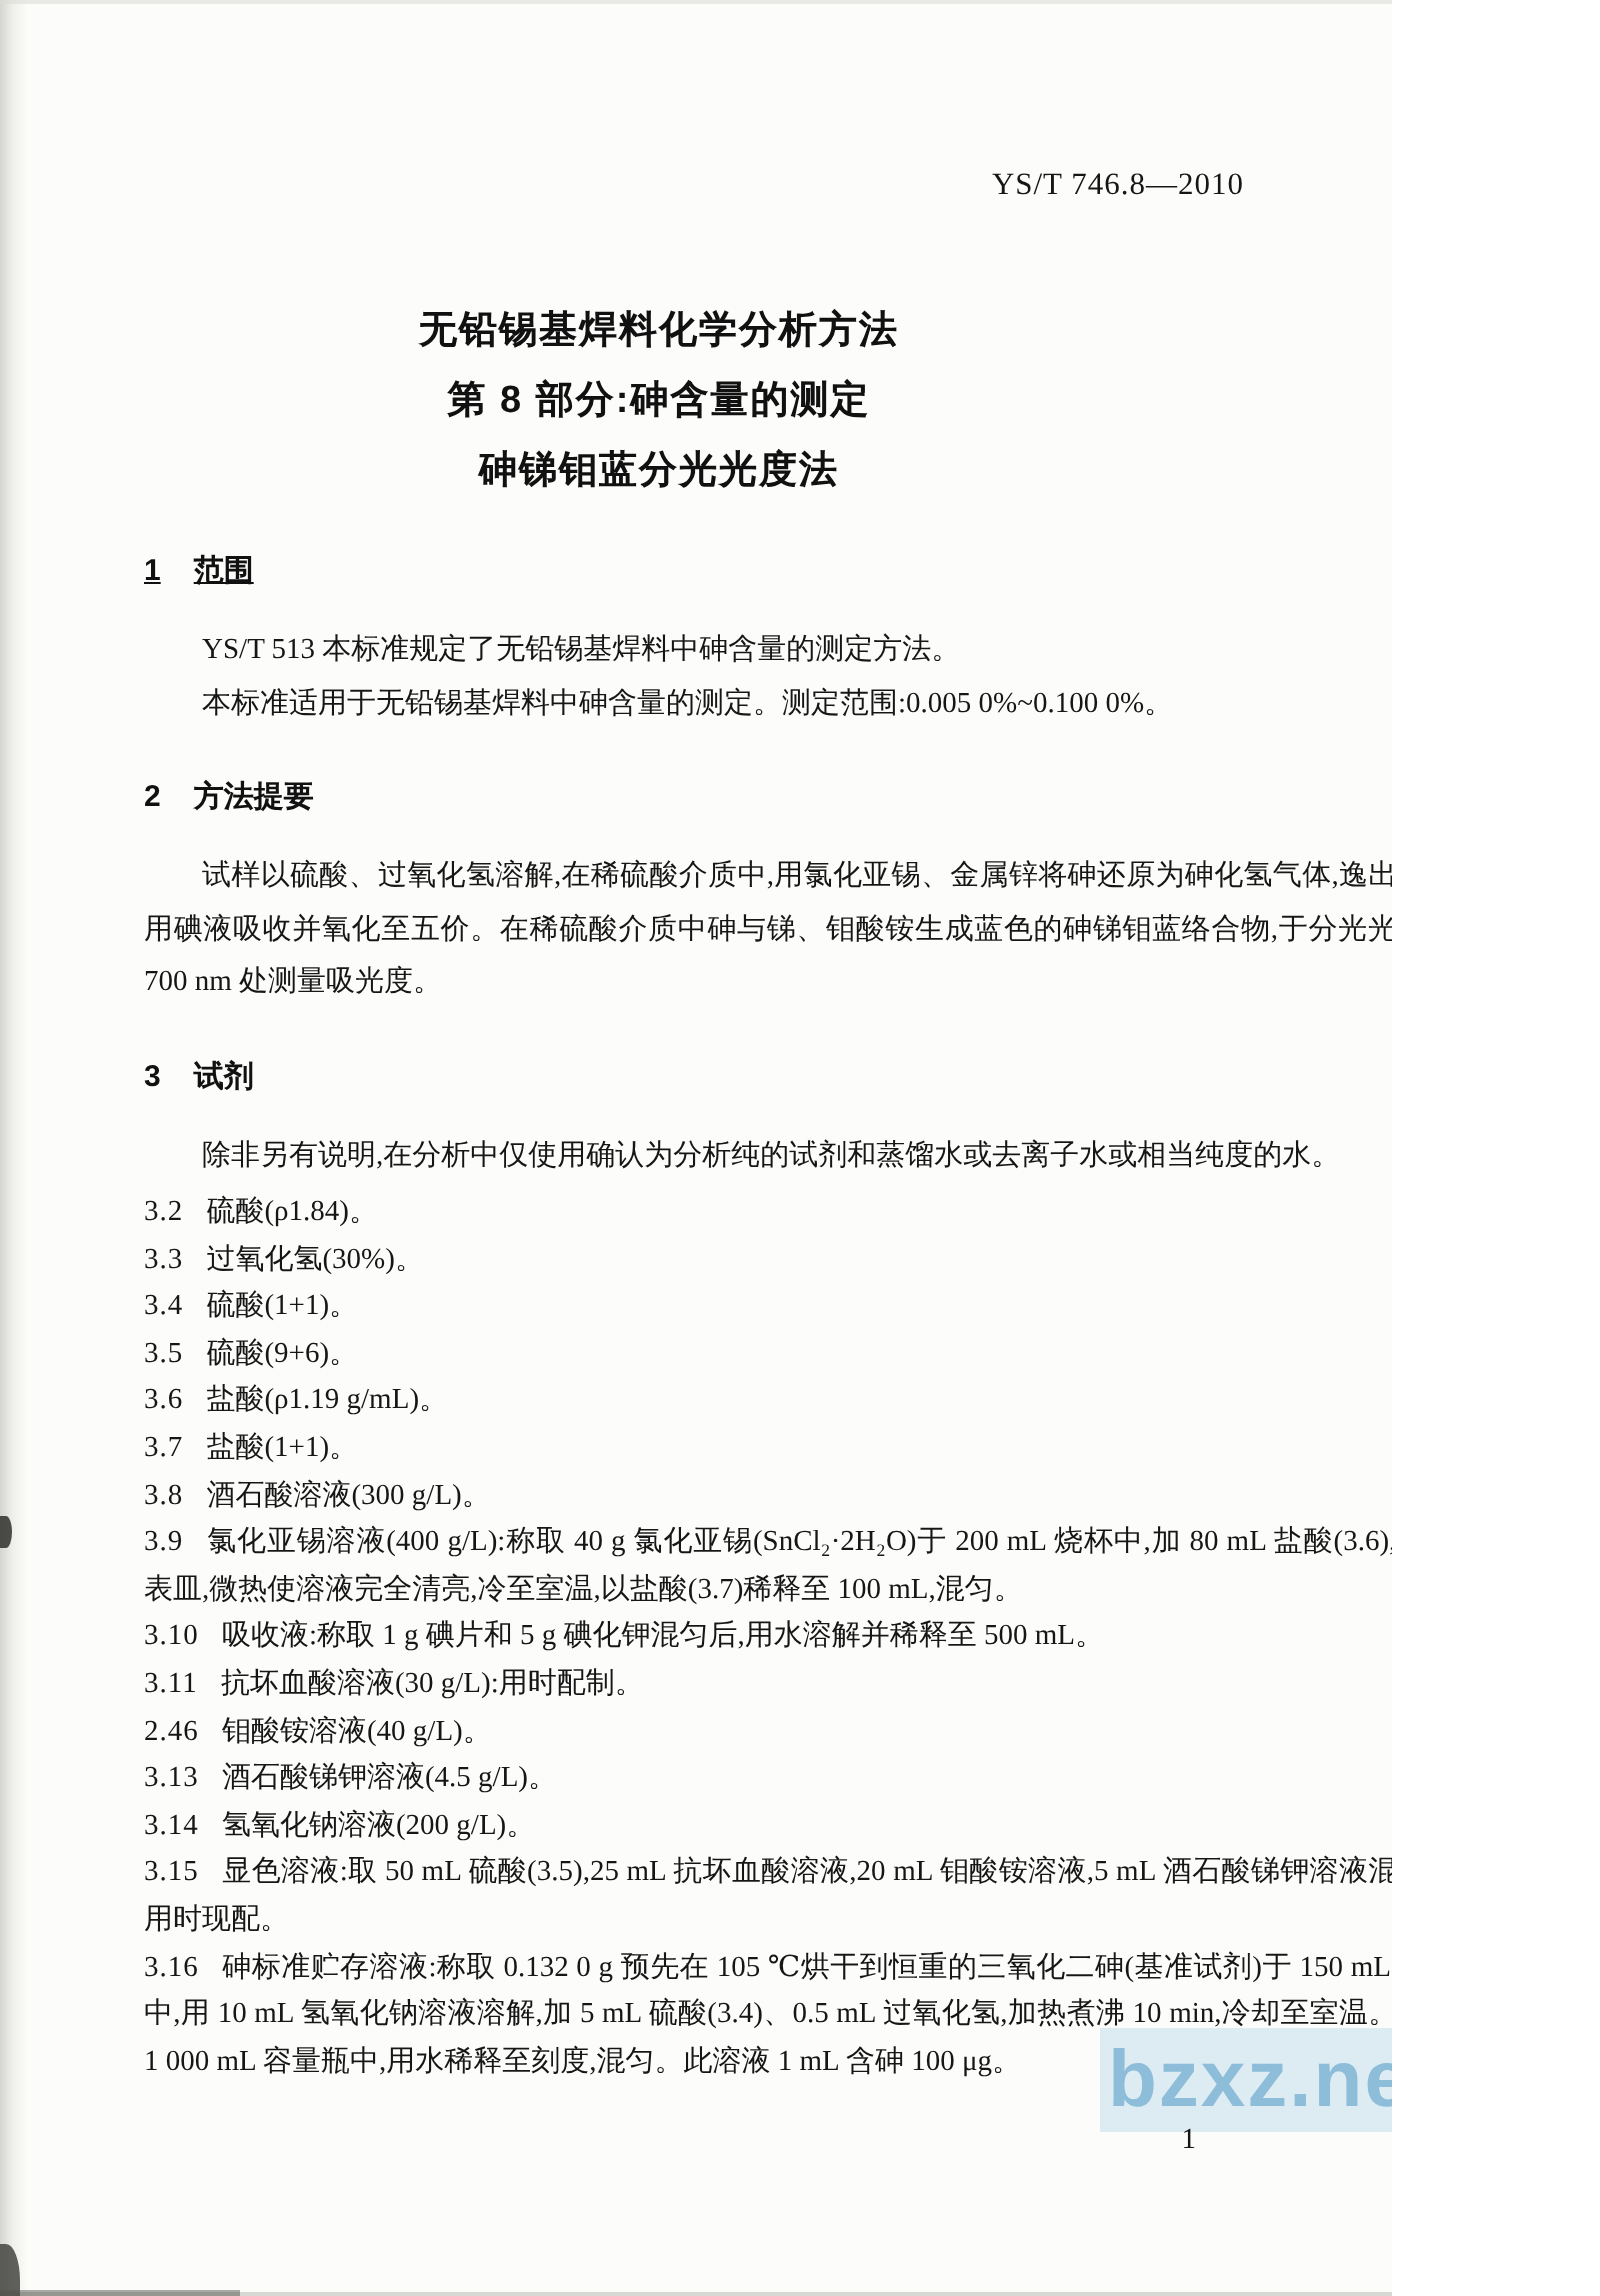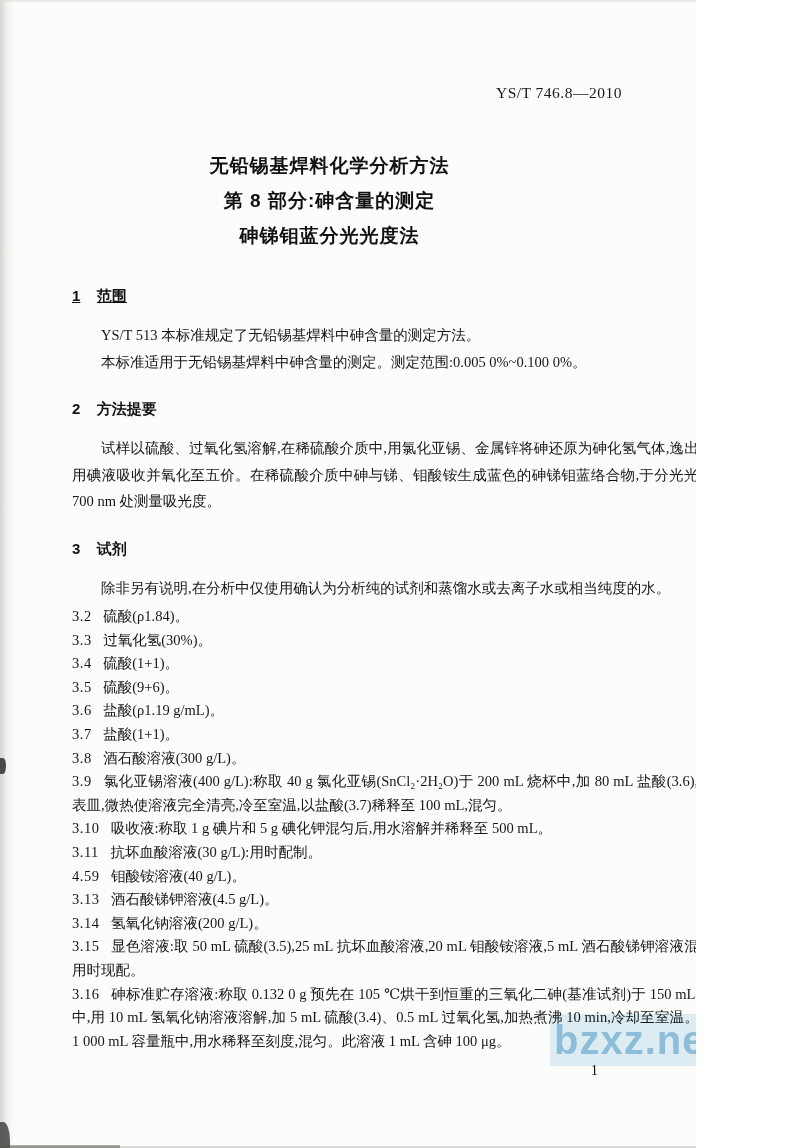--- a/index.html
+++ b/index.html
@@ -26,21 +26,21 @@
 
   .header-code{position:absolute;top:84px;right:74px;font-size:15.5px;letter-spacing:.5px;}
 
   .doc-title{position:absolute;top:148px;left:36px;right:73px;text-align:center;
     font-family:"Liberation Sans","DejaVu Sans",sans-serif;font-weight:700;
     font-size:19px;line-height:35px;letter-spacing:1px;color:#111;}
 
   .content{position:absolute;top:276px;left:72px;width:656px;font-size:14.5px;}
   .sec-h{font-family:"Liberation Sans","DejaVu Sans",sans-serif;
     font-size:15px;font-weight:700;margin:24px 0 16px 0;line-height:20px;color:#111;}
-  .sec-h:first-child{margin-top:10px;text-decoration:underline;}
+  .sec-h:first-child{margin-top:0;text-decoration:underline;}
   .hnum{margin-right:1.1em;}
   .content p.para{margin:0;line-height:26.5px;text-align:justify;text-indent:2em;}
   .items{margin-top:4px;}
   .items p.item{margin:0;line-height:23.6px;text-align:justify;text-indent:0;}
   .inum{margin-right:.8em;letter-spacing:.5px;}
 
   .watermark{position:absolute;left:550px;top:1014px;
     font-family:"Liberation Sans","DejaVu Sans",sans-serif;font-weight:700;
     font-size:40px;line-height:52px;letter-spacing:1px;
     color:#8fc0de;background:rgba(186,220,238,.45);
@@ -84,21 +84,21 @@
       <p class="item"><span class="inum">3.2</span><span>硫酸(ρ1.84)。</span></p>
       <p class="item"><span class="inum">3.3</span><span>过氧化氢(30%)。</span></p>
       <p class="item"><span class="inum">3.4</span><span>硫酸(1+1)。</span></p>
       <p class="item"><span class="inum">3.5</span><span>硫酸(9+6)。</span></p>
       <p class="item"><span class="inum">3.6</span><span>盐酸(ρ1.19 g/mL)。</span></p>
       <p class="item"><span class="inum">3.7</span><span>盐酸(1+1)。</span></p>
       <p class="item"><span class="inum">3.8</span><span>酒石酸溶液(300 g/L)。</span></p>
       <p class="item"><span class="inum">3.9</span><span>氯化亚锡溶液(400 g/L):称取 40 g 氯化亚锡(SnCl₂·2H₂O)于 200 mL 烧杯中,加 80 mL 盐酸(3.6),盖上表皿,微热使溶液完全清亮,冷至室温,以盐酸(3.7)稀释至 100 mL,混匀。</span></p>
       <p class="item"><span class="inum">3.10</span><span>吸收液:称取 1 g 碘片和 5 g 碘化钾混匀后,用水溶解并稀释至 500 mL。</span></p>
       <p class="item"><span class="inum">3.11</span><span>抗坏血酸溶液(30 g/L):用时配制。</span></p>
-      <p class="item"><span class="inum">4.59</span><span>钼酸铵溶液(40 g/L)。</span></p>
+      <p class="item"><span class="inum">2.46</span><span>钼酸铵溶液(40 g/L)。</span></p>
       <p class="item"><span class="inum">3.13</span><span>酒石酸锑钾溶液(4.5 g/L)。</span></p>
       <p class="item"><span class="inum">3.14</span><span>氢氧化钠溶液(200 g/L)。</span></p>
       <p class="item"><span class="inum">3.15</span><span>显色溶液:取 50 mL 硫酸(3.5),25 mL 抗坏血酸溶液,20 mL 钼酸铵溶液,5 mL 酒石酸锑钾溶液混匀。用时现配。</span></p>
       <p class="item"><span class="inum">3.16</span><span>砷标准贮存溶液:称取 0.132 0 g 预先在 105 ℃烘干到恒重的三氧化二砷(基准试剂)于 150 mL 烧杯中,用 10 mL 氢氧化钠溶液溶解,加 5 mL 硫酸(3.4)、0.5 mL 过氧化氢,加热煮沸 10 min,冷却至室温。移入 1 000 mL 容量瓶中,用水稀释至刻度,混匀。此溶液 1 mL 含砷 100 μg。</span></p>
     </div>
 
   </div>
 
   <div class="watermark">bzxz.net</div>
   <div class="page-num">1</div>

